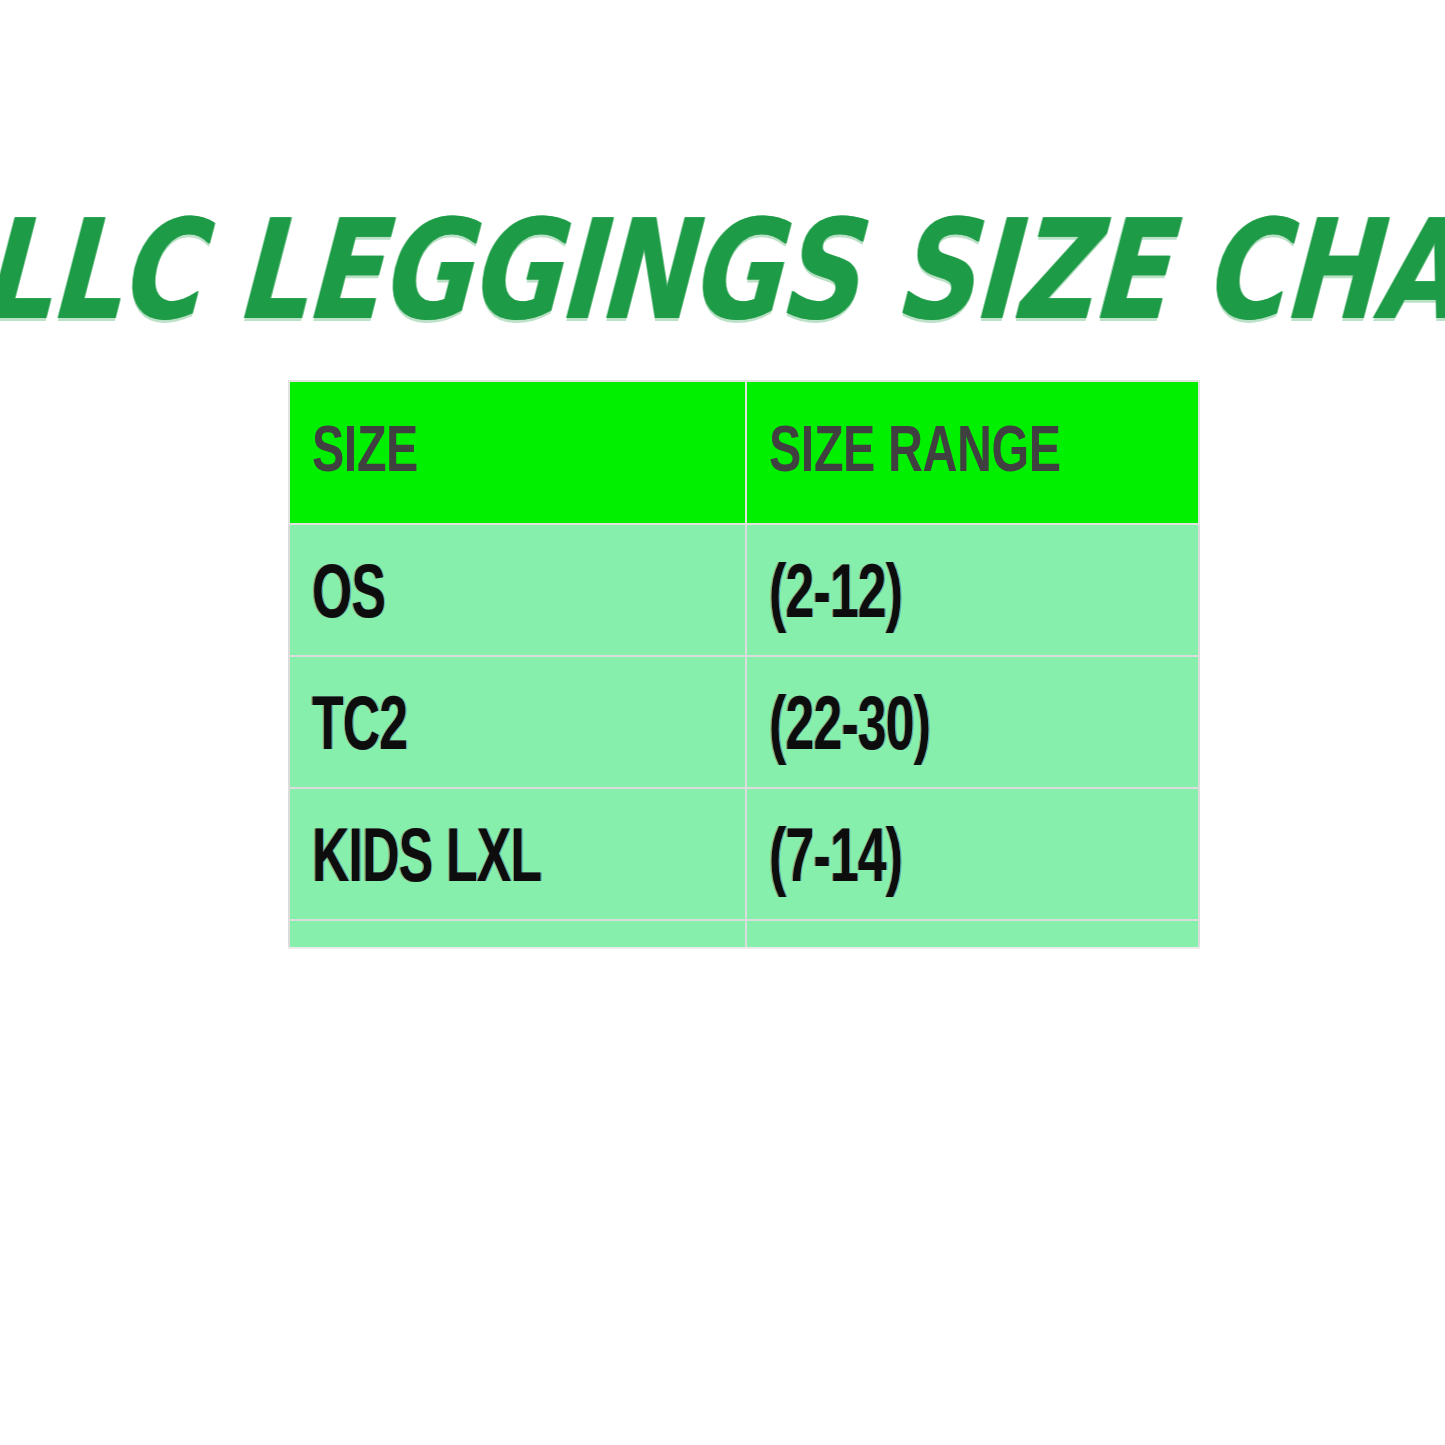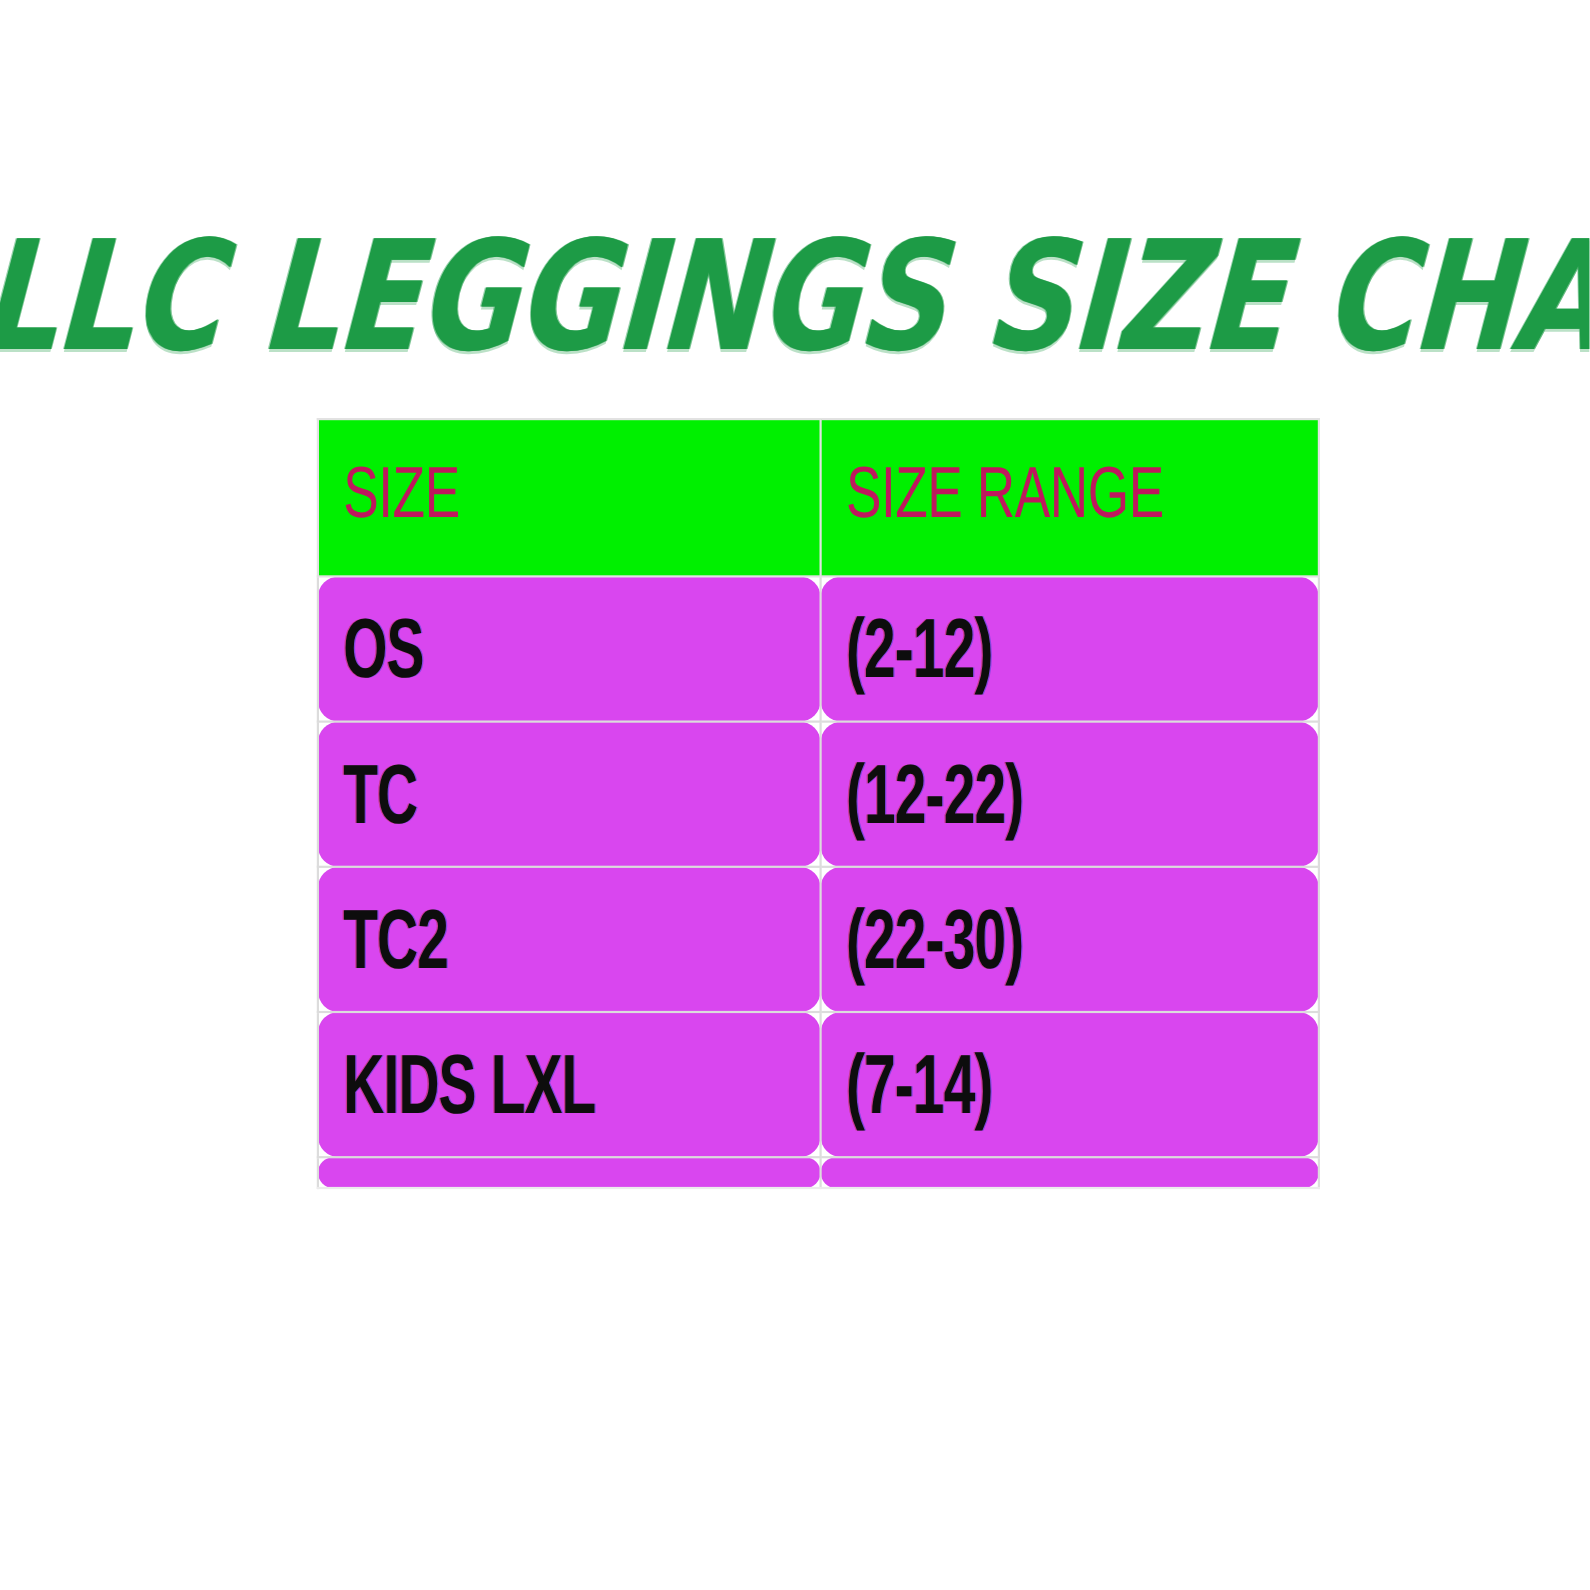--- a/index.html
+++ b/index.html
@@ -66,45 +66,44 @@
     text-align: left;
     vertical-align: middle;
     font-family: "Liberation Sans", sans-serif;
   }
 
   
   #size-table thead th {
     height: 133px;
     background: #00f000;
     border-color: #e2e2e2;
-    color: #be185d;
+    color: #404040;
     font-size: 62px;
-    font-weight: normal;
+    font-weight: bold;
     letter-spacing: -0.5px;
     line-height: 1;
     padding-bottom: 8px;
     margin-left: 38px;
   }
 
   #size-table thead th .hdr {
     display: inline-block;
     transform: scaleX(0.78) scaleY(1.06);
     transform-origin: left center;
   }
 
   
   #size-table tbody td {
     height: 130px;
-    background: #d946ef;
+    background: #86efac;
     color: #0d0d0d;
     font-size: 68px;
     font-weight: bold;
     line-height: 1;
     letter-spacing: -1px;
-    border-radius: 19px;
   }
 
   #size-table tbody td .cell {
     display: inline-block;
     transform: scaleX(0.76) scaleY(1.12);
     transform-origin: left center;
     
     text-shadow:
       -1.5px 0 0 rgba(170, 40, 0, 0.40),
        1.5px 0 0 rgba(0, 70, 200, 0.40);
@@ -135,24 +134,20 @@
         <th><span class="hdr">SIZE</span></th>
         <th><span class="hdr">SIZE RANGE</span></th>
       </tr>
     </thead>
     <tbody>
       <tr>
         <td><span class="cell">OS</span></td>
         <td><span class="cell">(2-12)</span></td>
       </tr>
       <tr>
-        <td><span class="cell">TC</span></td>
-        <td><span class="cell">(12-22)</span></td>
-      </tr>
-      <tr>
         <td><span class="cell">TC2</span></td>
         <td><span class="cell">(22-30)</span></td>
       </tr>
       <tr>
         <td><span class="cell">KIDS LXL</span></td>
         <td><span class="cell">(7-14)</span></td>
       </tr>
       <tr class="partial">
         <td></td>
         <td></td>

